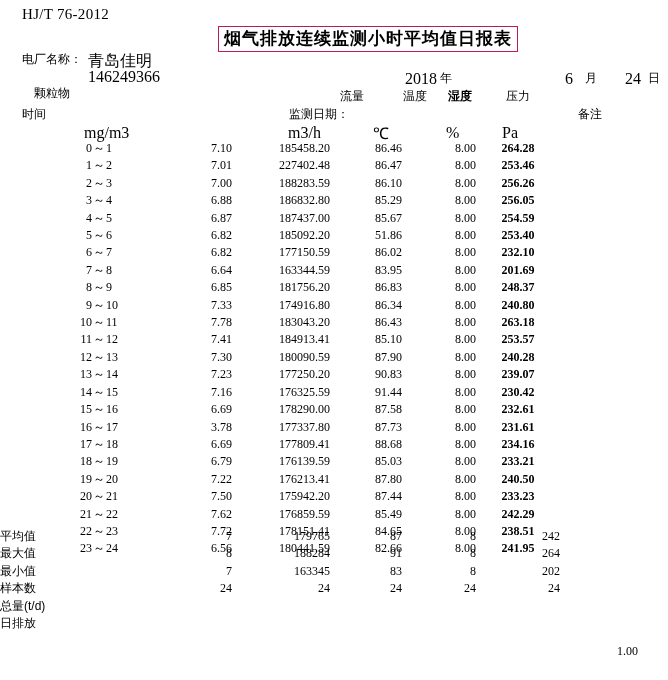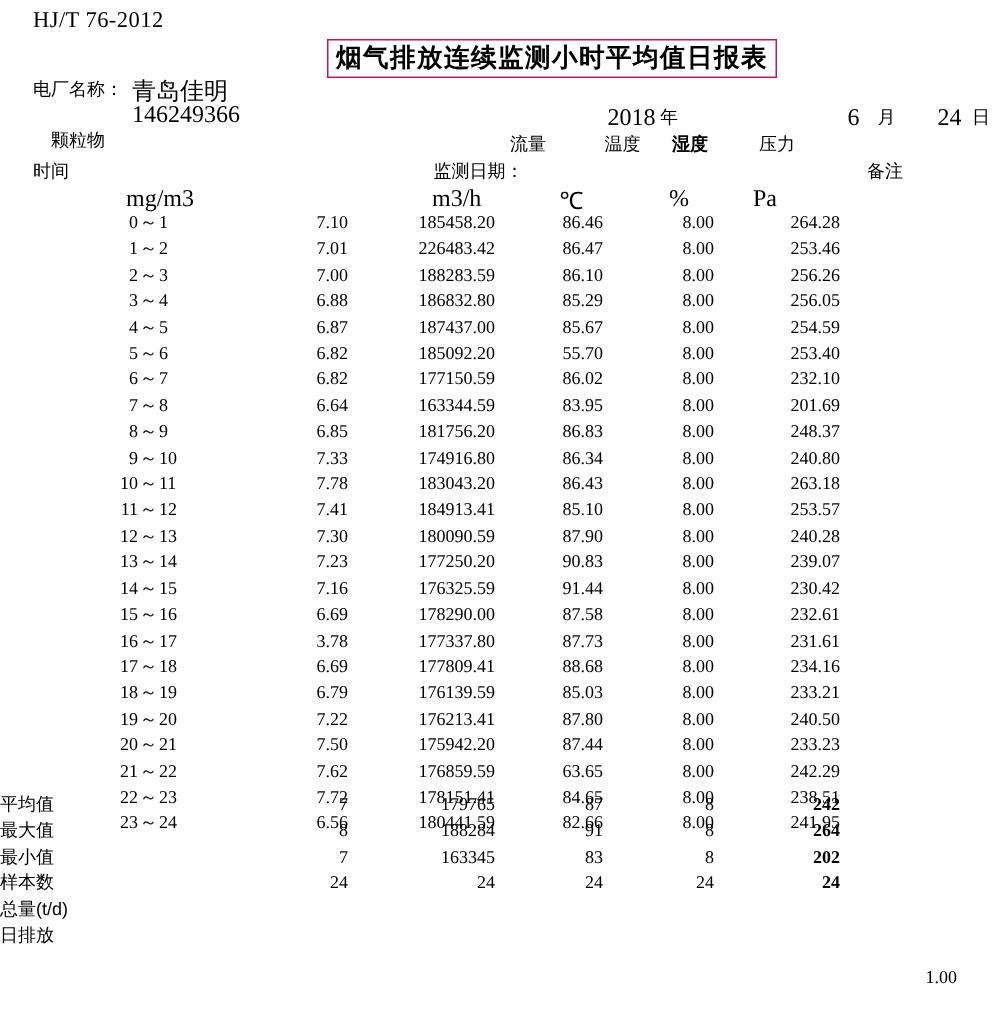--- a/index.html
+++ b/index.html
@@ -98,21 +98,21 @@
     line-height: 17.4px;
     white-space: nowrap;
   }
   td.c-from  { width: 92px; text-align: right; padding-right: 4px; }
   td.c-tilde { width: 14px; text-align: center; }
   td.c-to    { width: 56px; text-align: left; padding-left: 6px; }
   td.c-dust  { width: 70px; text-align: right; padding-right: 4px; }
   td.c-flow  { width: 98px; text-align: right; padding-right: 4px; }
   td.c-temp  { width: 72px; text-align: right; padding-right: 6px; }
   td.c-humid { width: 74px; text-align: right; padding-right: 12px; }
-  td.c-press { width: 84px; text-align: right; padding-right: 10px; }
+  td.c-press { width: 84px; text-align: center; padding-right: 10px; font-weight: bold; }
   td.c-rem   { width: 108px; }
 
   table.summary {
     position: absolute;
     left: 0;
     top: 528px;
     width: 668px;
     border-collapse: collapse;
     font-size: 12px;
     font-family: "Liberation Serif", serif;
@@ -121,21 +121,21 @@
     padding: 0;
     height: 17.4px;
     line-height: 17.4px;
     white-space: nowrap;
   }
   td.s-label { width: 162px; text-align: left; padding-left: 22px; font-family: "Liberation Sans", sans-serif; }
   td.s-dust  { width: 70px; text-align: right; padding-right: 4px; }
   td.s-flow  { width: 98px; text-align: right; padding-right: 4px; }
   td.s-temp  { width: 72px; text-align: right; padding-right: 6px; }
   td.s-humid { width: 74px; text-align: right; padding-right: 12px; }
-  td.s-press { width: 84px; text-align: right; padding-right: 10px; font-weight: bold; }
+  td.s-press { width: 84px; text-align: right; padding-right: 10px; }
   td.s-rem   { width: 108px; }
 
   .footnote {
     position: absolute;
     left: 22px;
     top: 641px;
     font-size: 12px;
     font-family: "Liberation Sans", sans-serif;
   }
   .page-num {
@@ -194,21 +194,21 @@
           <td class="c-temp">86.46</td>
           <td class="c-humid">8.00</td>
           <td class="c-press">264.28</td>
           <td class="c-rem"></td>
         </tr>
         <tr>
           <td class="c-from">1</td>
           <td class="c-tilde">～</td>
           <td class="c-to">2</td>
           <td class="c-dust">7.01</td>
-          <td class="c-flow">226483.42</td>
+          <td class="c-flow">227402.48</td>
           <td class="c-temp">86.47</td>
           <td class="c-humid">8.00</td>
           <td class="c-press">253.46</td>
           <td class="c-rem"></td>
         </tr>
         <tr>
           <td class="c-from">2</td>
           <td class="c-tilde">～</td>
           <td class="c-to">3</td>
           <td class="c-dust">7.00</td>
@@ -239,21 +239,21 @@
           <td class="c-humid">8.00</td>
           <td class="c-press">254.59</td>
           <td class="c-rem"></td>
         </tr>
         <tr>
           <td class="c-from">5</td>
           <td class="c-tilde">～</td>
           <td class="c-to">6</td>
           <td class="c-dust">6.82</td>
           <td class="c-flow">185092.20</td>
-          <td class="c-temp">55.70</td>
+          <td class="c-temp">51.86</td>
           <td class="c-humid">8.00</td>
           <td class="c-press">253.40</td>
           <td class="c-rem"></td>
         </tr>
         <tr>
           <td class="c-from">6</td>
           <td class="c-tilde">～</td>
           <td class="c-to">7</td>
           <td class="c-dust">6.82</td>
           <td class="c-flow">177150.59</td>
@@ -415,21 +415,21 @@
           <td class="c-humid">8.00</td>
           <td class="c-press">233.23</td>
           <td class="c-rem"></td>
         </tr>
         <tr>
           <td class="c-from">21</td>
           <td class="c-tilde">～</td>
           <td class="c-to">22</td>
           <td class="c-dust">7.62</td>
           <td class="c-flow">176859.59</td>
-          <td class="c-temp">63.65</td>
+          <td class="c-temp">85.49</td>
           <td class="c-humid">8.00</td>
           <td class="c-press">242.29</td>
           <td class="c-rem"></td>
         </tr>
         <tr>
           <td class="c-from">22</td>
           <td class="c-tilde">～</td>
           <td class="c-to">23</td>
           <td class="c-dust">7.72</td>
           <td class="c-flow">178151.41</td>

